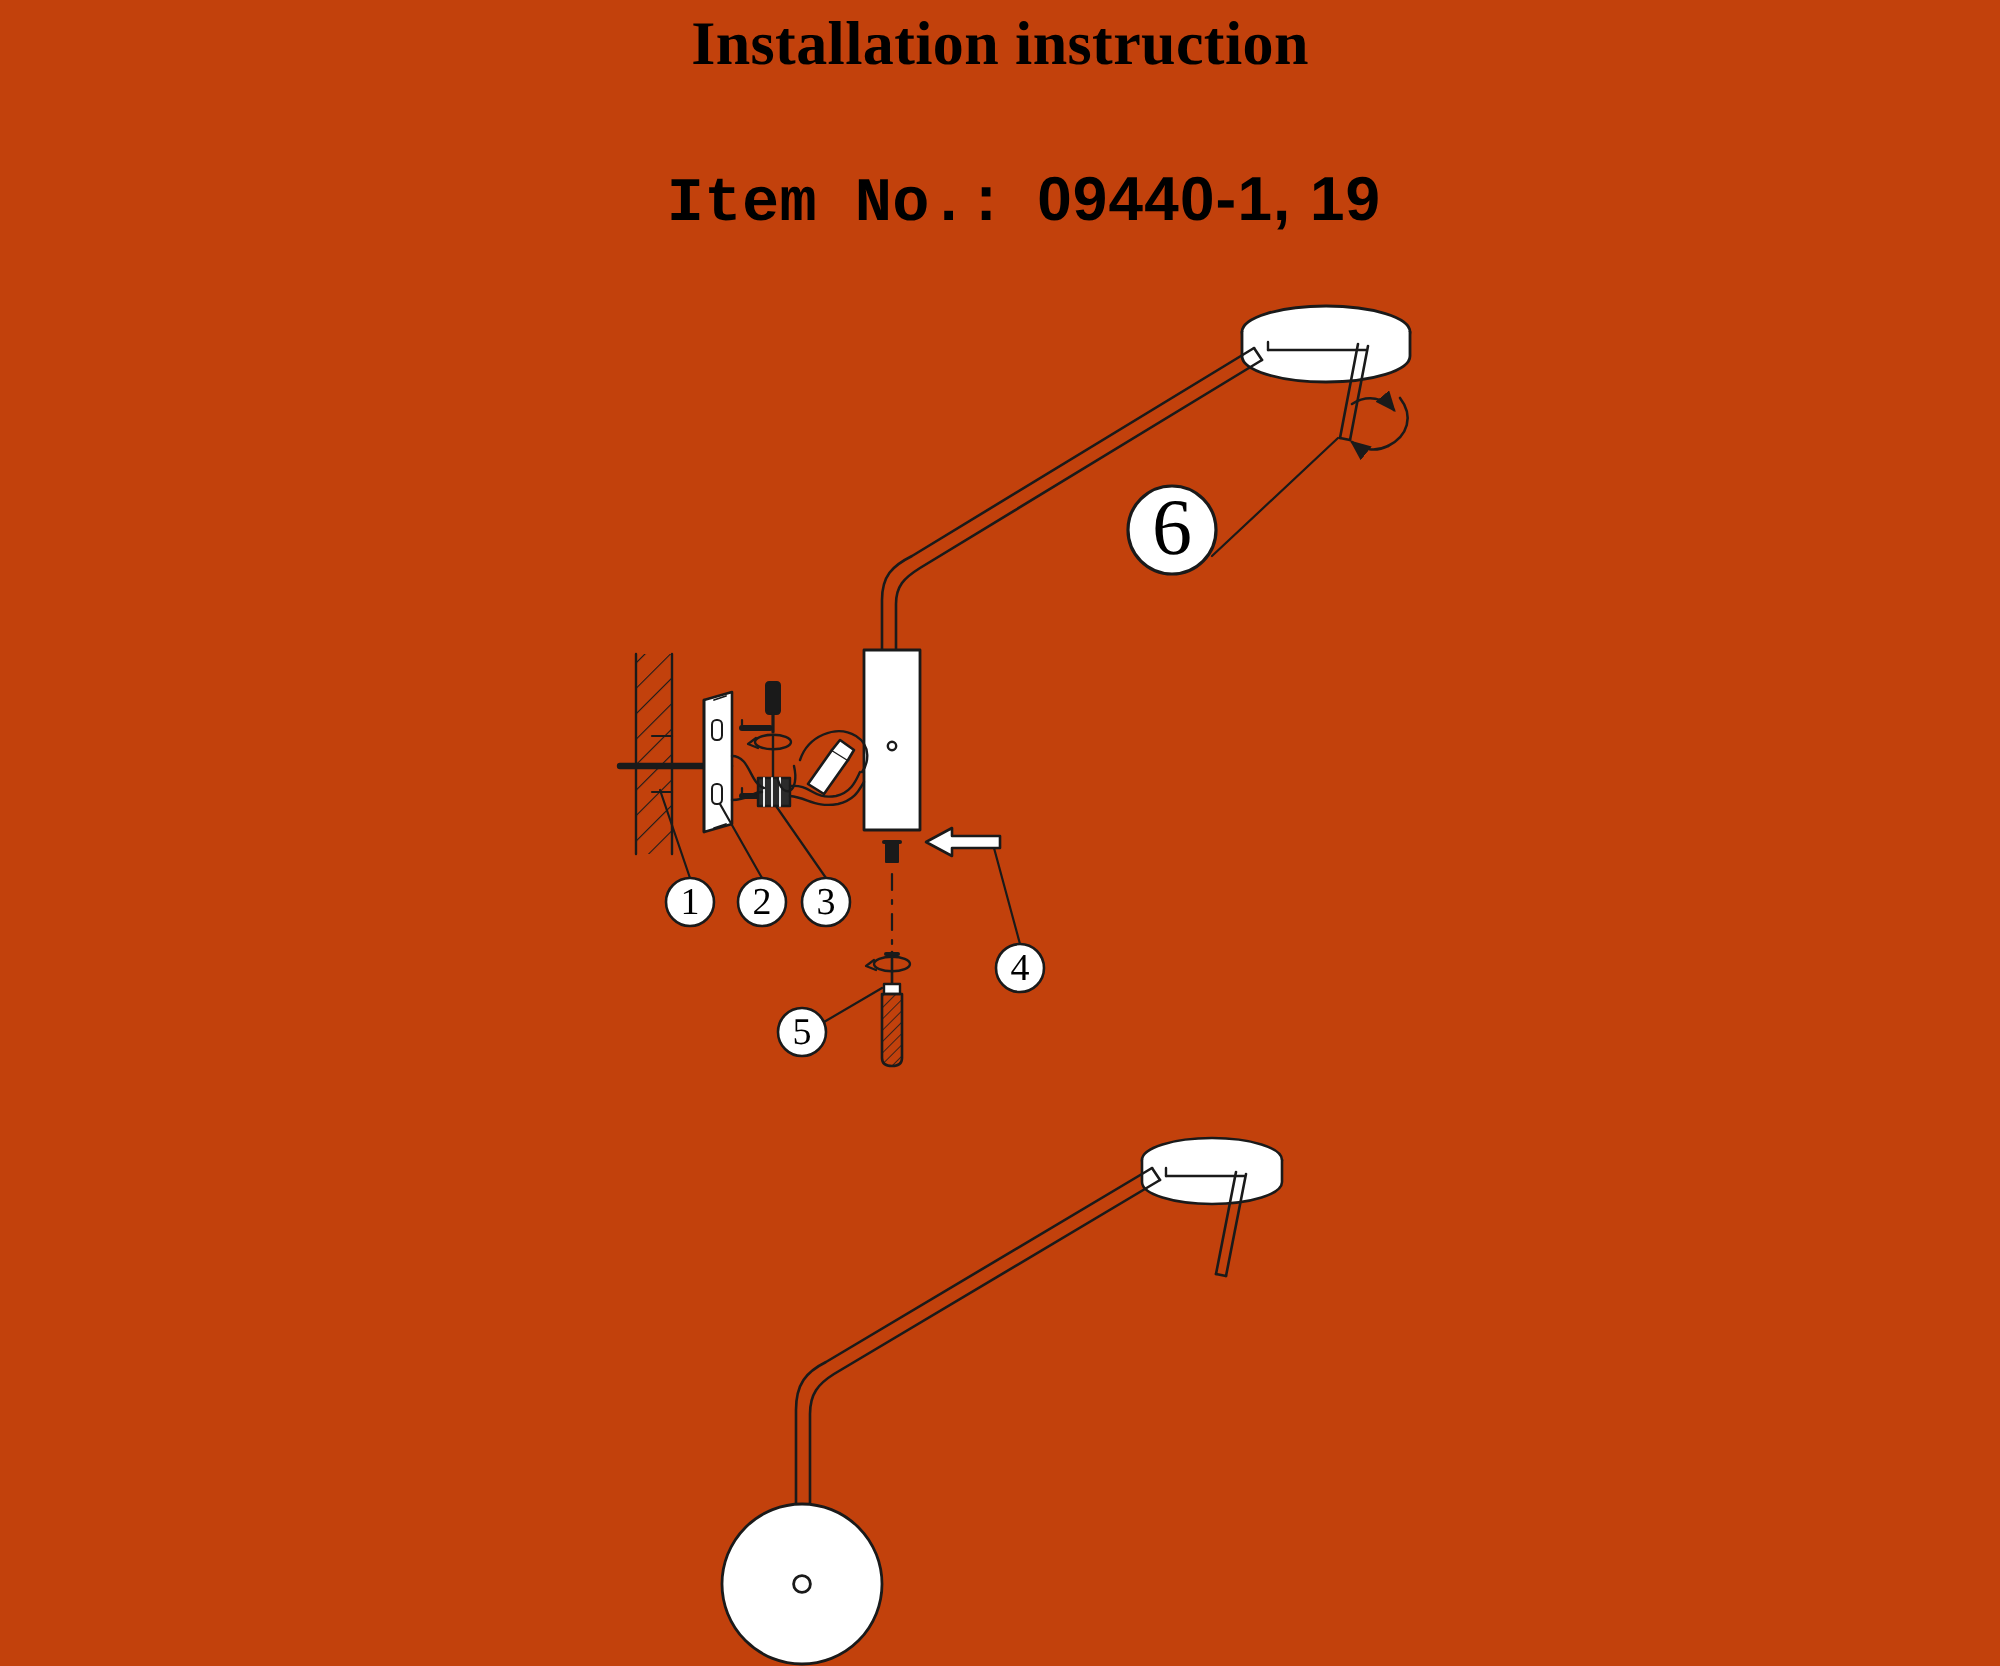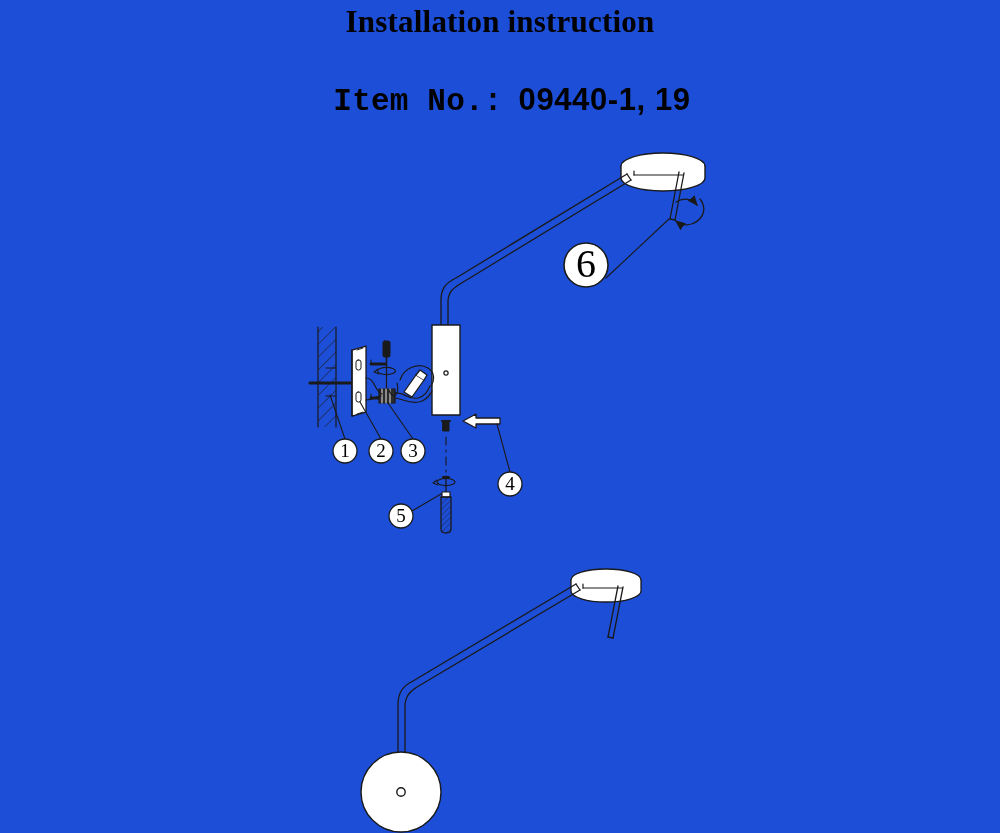--- a/index.html
+++ b/index.html
@@ -4,21 +4,21 @@
 <title>Installation instruction</title>
 <style>
   html,body{margin:0;padding:0;background:#ffffff;}
   body{
     width:1000px;height:833px;
     font-family:"Liberation Serif", serif;
     color:#000;
     overflow:hidden;
     position:relative;
   }
-  #sheet{position:relative;width:1000px;height:833px;background:#1d4ed8;}
+  #sheet{position:relative;width:1000px;height:833px;background:#c2410c;}
 
   
   #header{
     position:absolute;left:0;top:4px;width:1000px;
     text-align:center;
   }
   #title-line{
     font-family:"Liberation Serif", serif;
     font-size:31px;
     font-weight:700;

